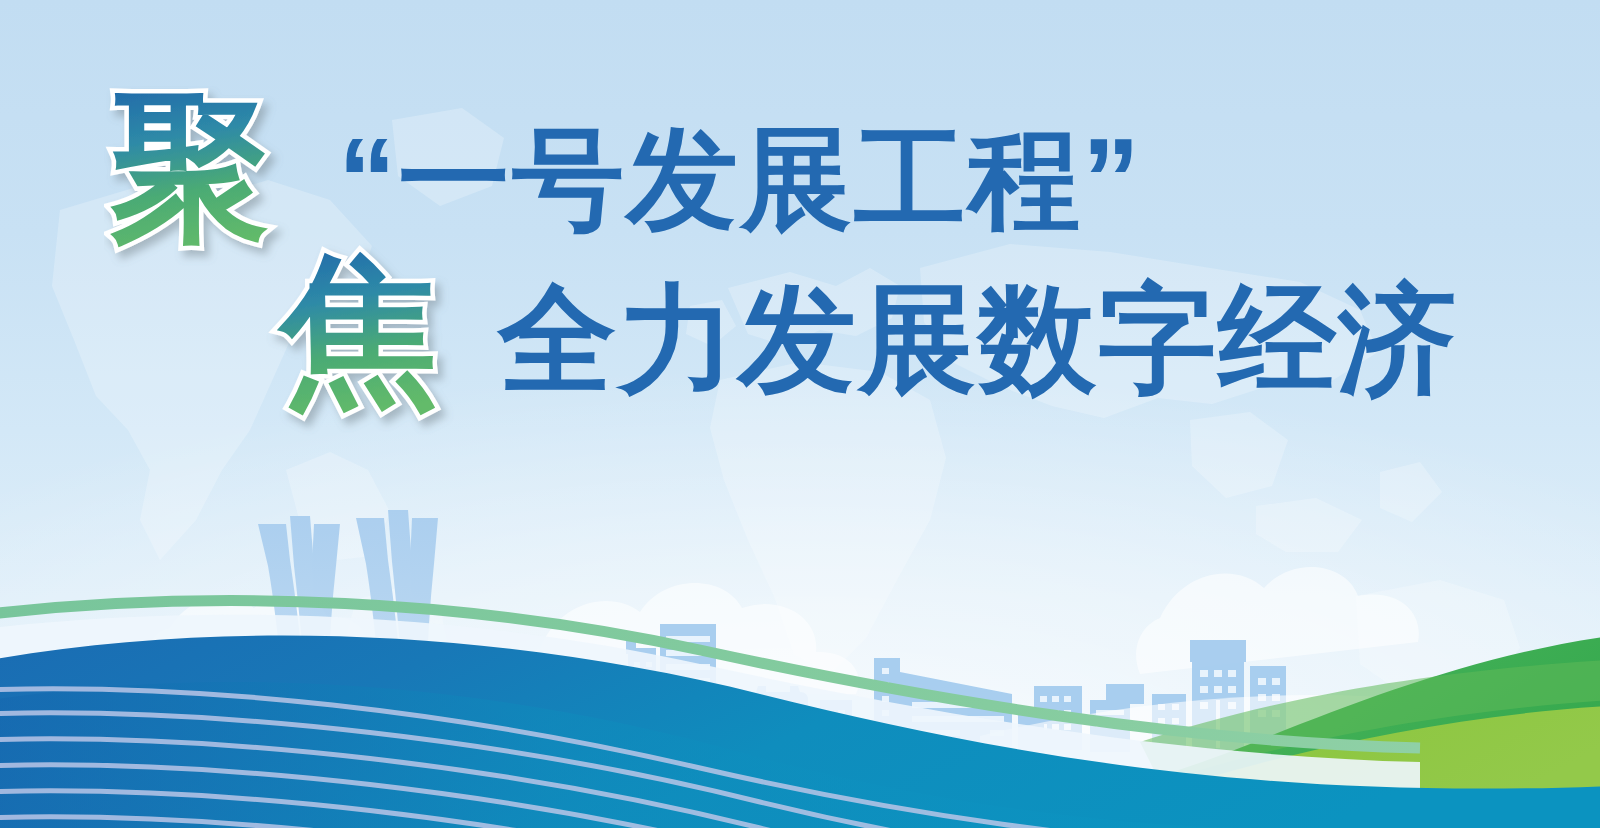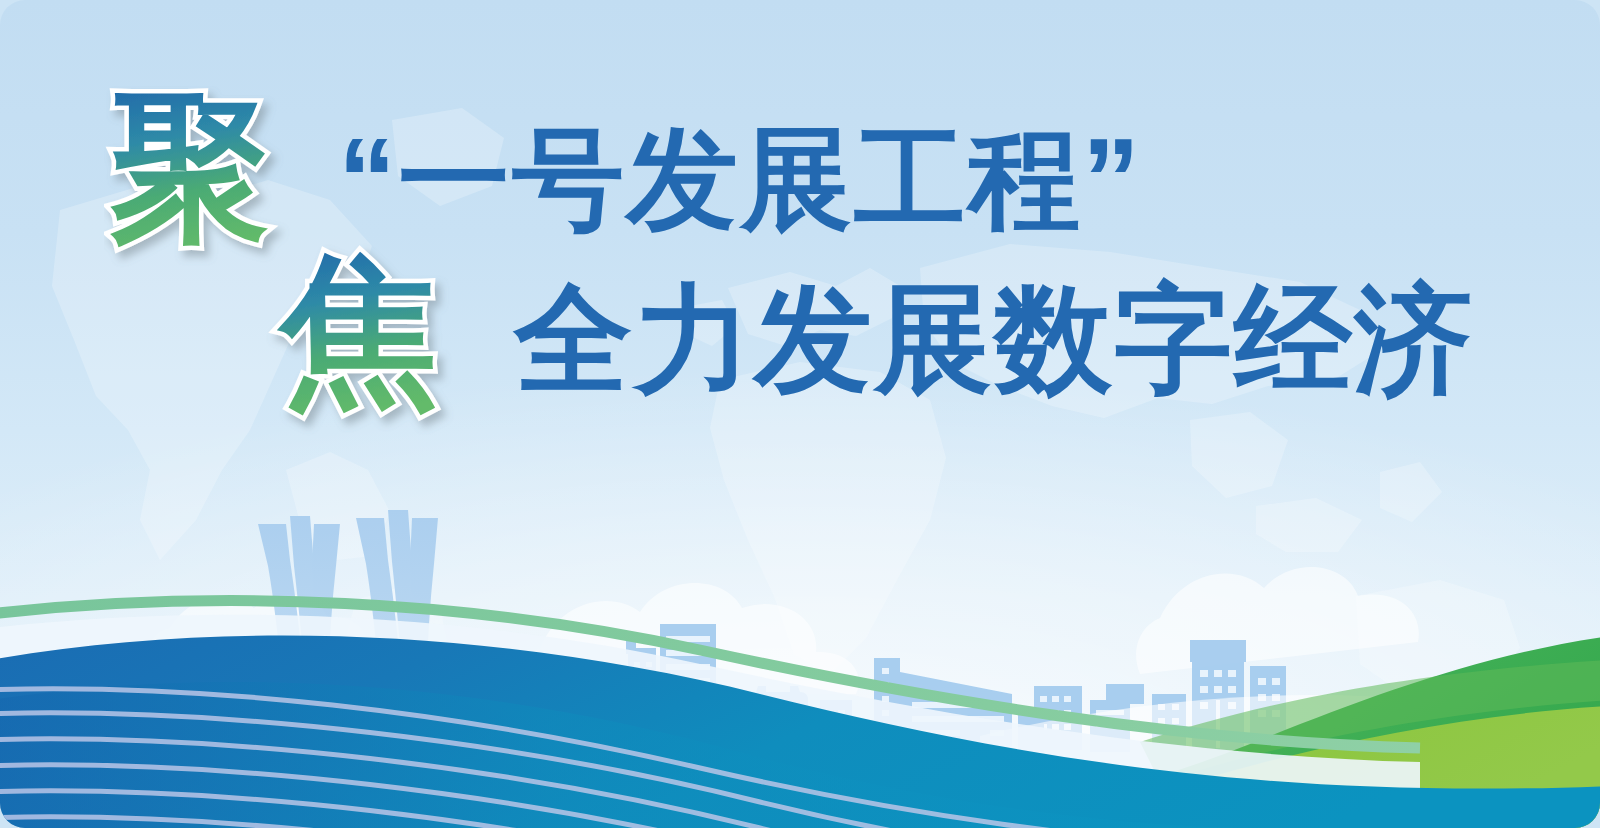--- a/index.html
+++ b/index.html
@@ -1,21 +1,21 @@
 <!DOCTYPE html>
 <html><head>
 <meta charset="utf-8">
 <style>
   html,body{margin:0;padding:0;}
   body{
     width:1600px;height:828px;overflow:hidden;
     font-family:"Liberation Sans","DejaVu Sans",sans-serif;
     background:#cde4f5;
   }
-  #stage{position:relative;width:1600px;height:828px;overflow:hidden;border-radius:25px;}
+  #stage{position:relative;width:1600px;height:828px;overflow:hidden;}
 
   
   .sky{position:absolute;inset:0;
     background:
       radial-gradient(120% 90% at 50% 100%, rgba(255,255,255,.85) 0%, rgba(255,255,255,.35) 38%, rgba(255,255,255,0) 62%),
       linear-gradient(180deg,#c2ddf2 0%,#c8e1f4 28%,#d3e8f7 52%,#deeef9 72%,#e6f2fb 100%);
   }
   .mapwrap{position:absolute;inset:0;opacity:.42;}
   .mapwrap svg{width:100%;height:100%;display:block;}
 
@@ -28,21 +28,21 @@
   }
   .jj svg{width:100%;height:100%;display:block;}
 
   .ttl-wrap{position:absolute;left:330px;top:122px;width:1180px;height:320px;}
   .ttl-line{
     font-family:"Liberation Sans","DejaVu Sans",sans-serif;
     font-weight:bold;color:#2369b1;white-space:nowrap;
     letter-spacing:2px;
   }
   .ttl-line1{position:absolute;left:8px;top:0;font-size:112px;line-height:1.0;}
-  .ttl-line2{position:absolute;left:184px;top:158px;font-size:118px;line-height:1.0;}
+  .ttl-line2{position:absolute;left:168px;top:158px;font-size:118px;line-height:1.0;}
   .quote{font-size:116px;vertical-align:-2px;}
 </style>
 </head>
 <body>
 
 <div id="stage">
 
   <div class="sky"></div>
 
   <div class="mapwrap">

